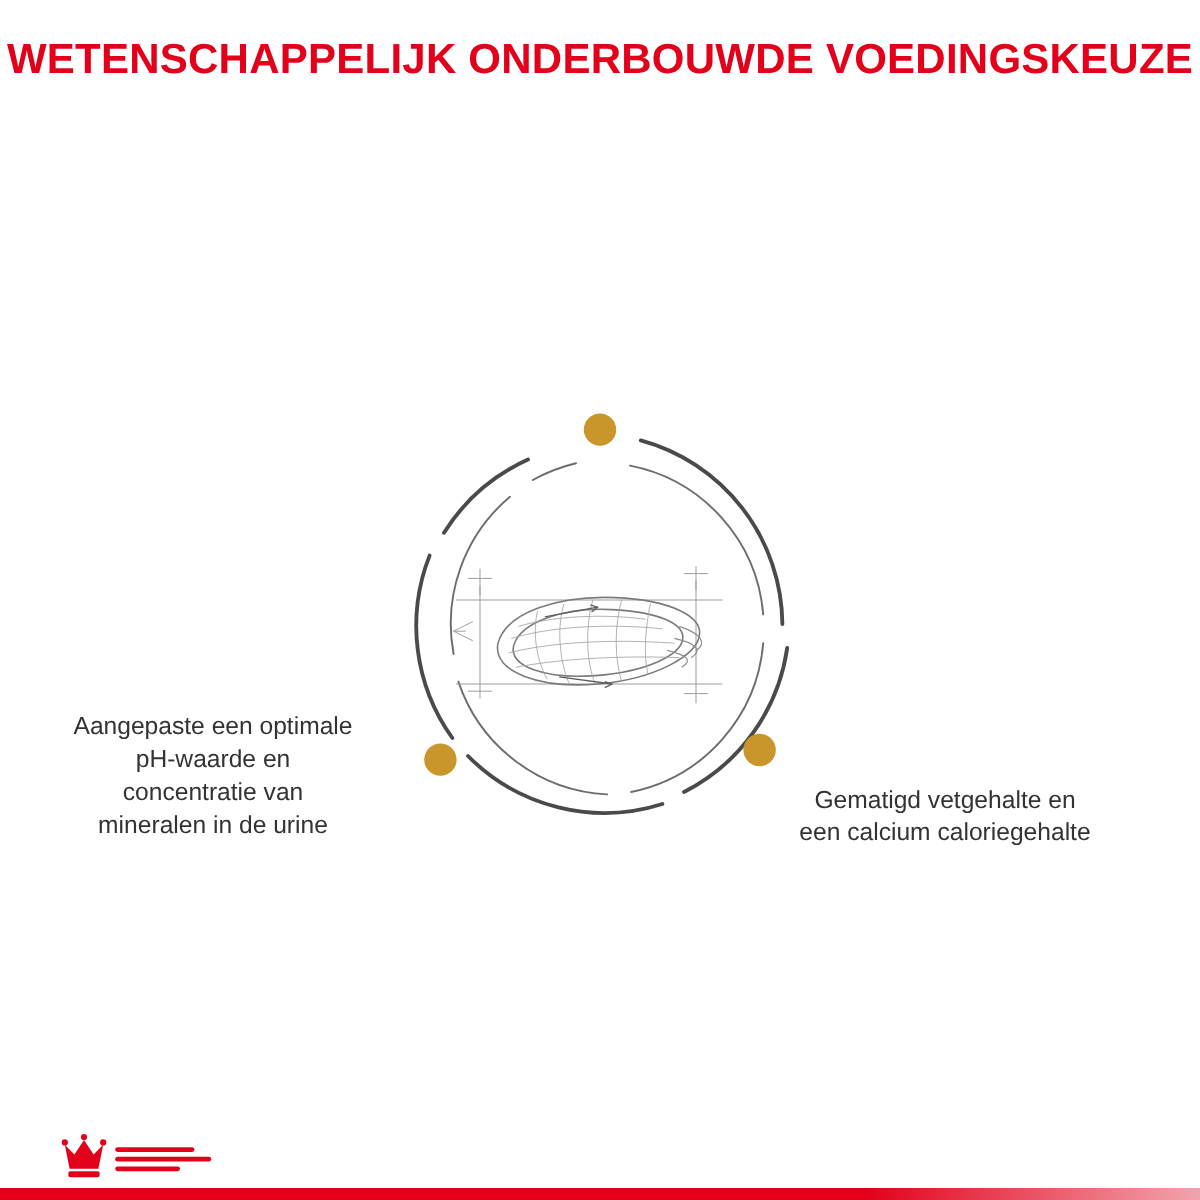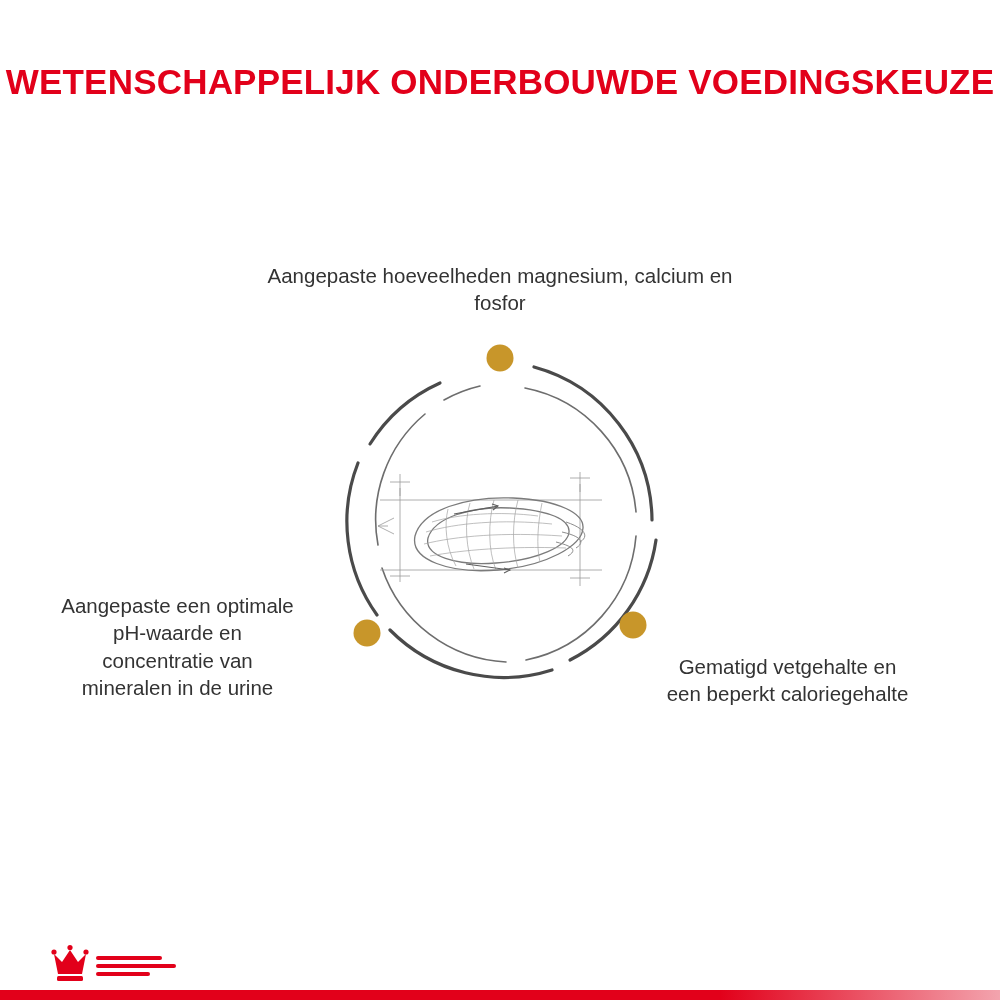--- a/index.html
+++ b/index.html
@@ -22,21 +22,20 @@
     top: 28px;
     left: 0;
     width: 1000px;
     text-align: center;
     color: #e2001a;
     font-weight: bold;
     font-size: 35px;
     line-height: 1.23;
     letter-spacing: 0.2px;
     text-transform: uppercase;
-    margin-top: 32px;
   }
 
   
   .diagram {
     position: absolute;
     top: 240px;
     left: 0;
     width: 1000px;
     height: 600px;
   }
@@ -179,25 +178,24 @@
 
       <g stroke="#5e5e5e" stroke-width="1.1" fill="none">
         <path d="M84,44 L128,36"></path>
           <path d="M122,34 L128,36 L123,40"></path>
         <path d="M96,94 L140,100"></path>
           <path d="M134,98 L140,100 L134,103"></path>
       </g>
     </svg>
   </div>
 
-  <div class="callout callout-top">Aangepaste hoeveelheden magnesium, calcium en fosfor</div>
 
   <div class="callout callout-left">Aangepaste een optimale pH-waarde en concentratie van mineralen in de urine</div>
 
-  <div class="callout callout-right">Gematigd vetgehalte en een beperkt caloriegehalte</div>
+  <div class="callout callout-right">Gematigd vetgehalte en een calcium caloriegehalte</div>
 </div>
 
 <div class="footer">
   <div class="logo">
     <svg width="150" height="52" viewBox="0 0 150 52" aria-hidden="true">
       <g fill="#e2001a">
 
         <path d="M18,34 L14,14 L22,22 L30,10 L38,22 L46,14 L42,34 Z"></path>
         <rect x="17" y="36" width="26" height="5" rx="1.5"></rect>
         <circle cx="14" cy="12" r="2.6"></circle>

